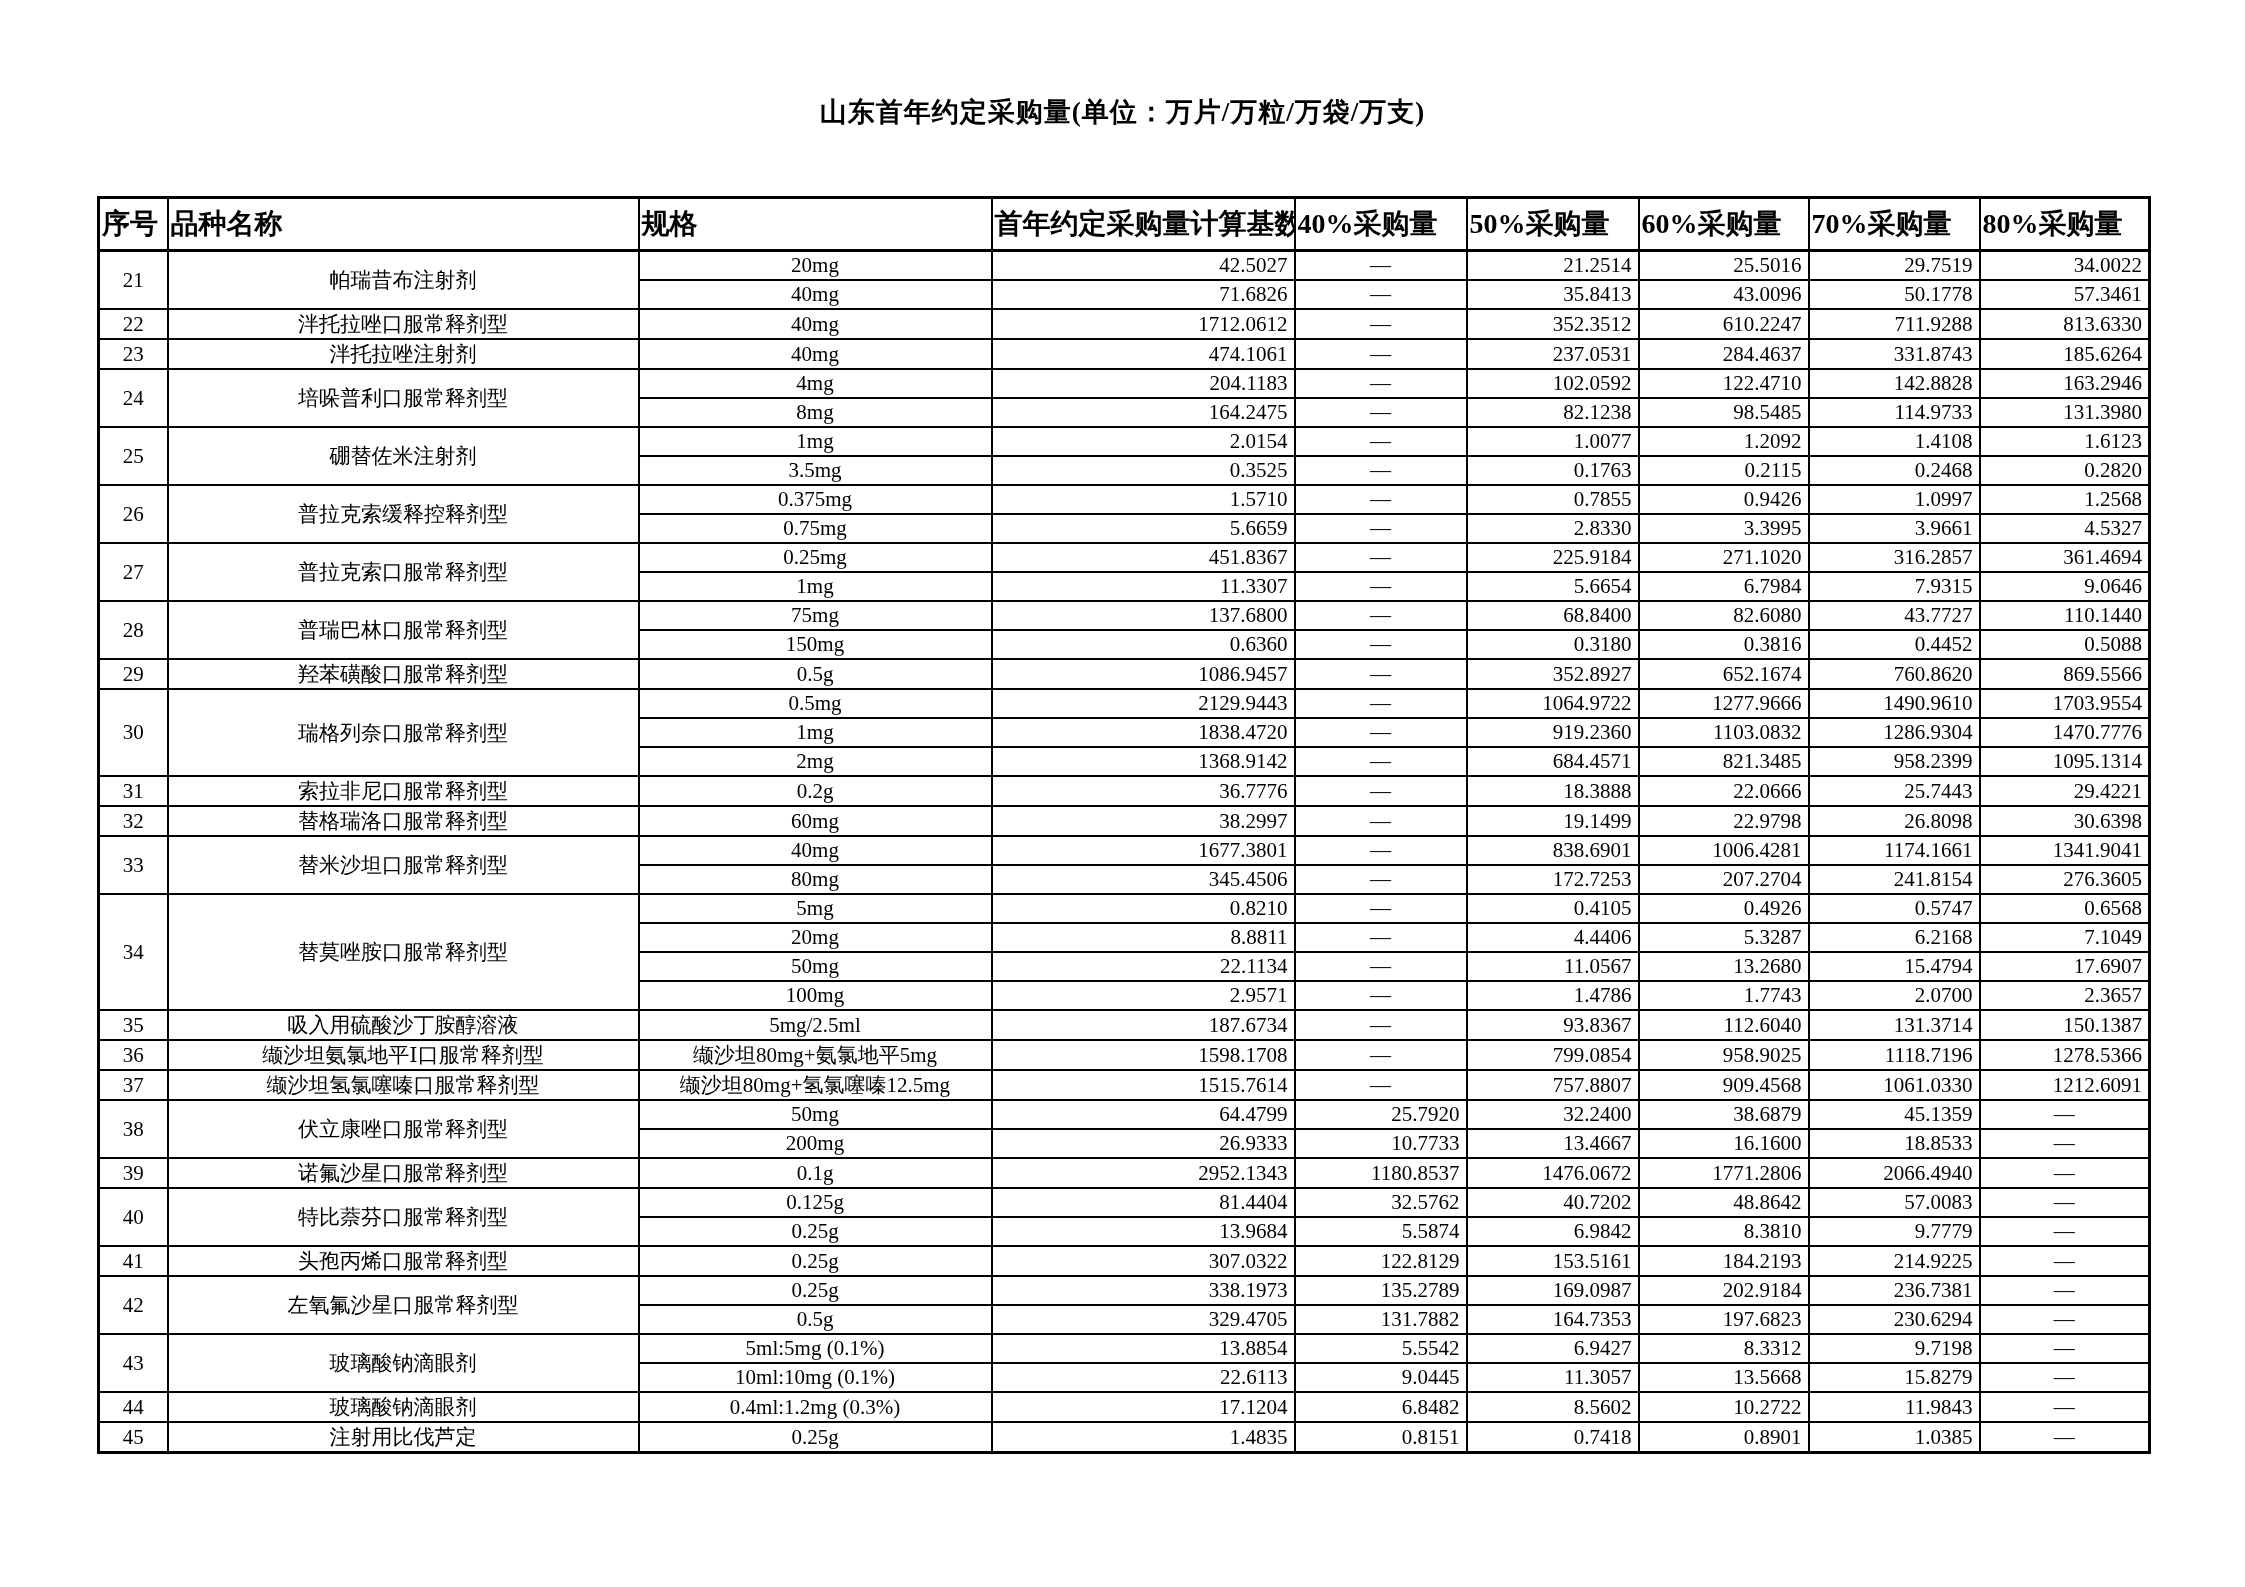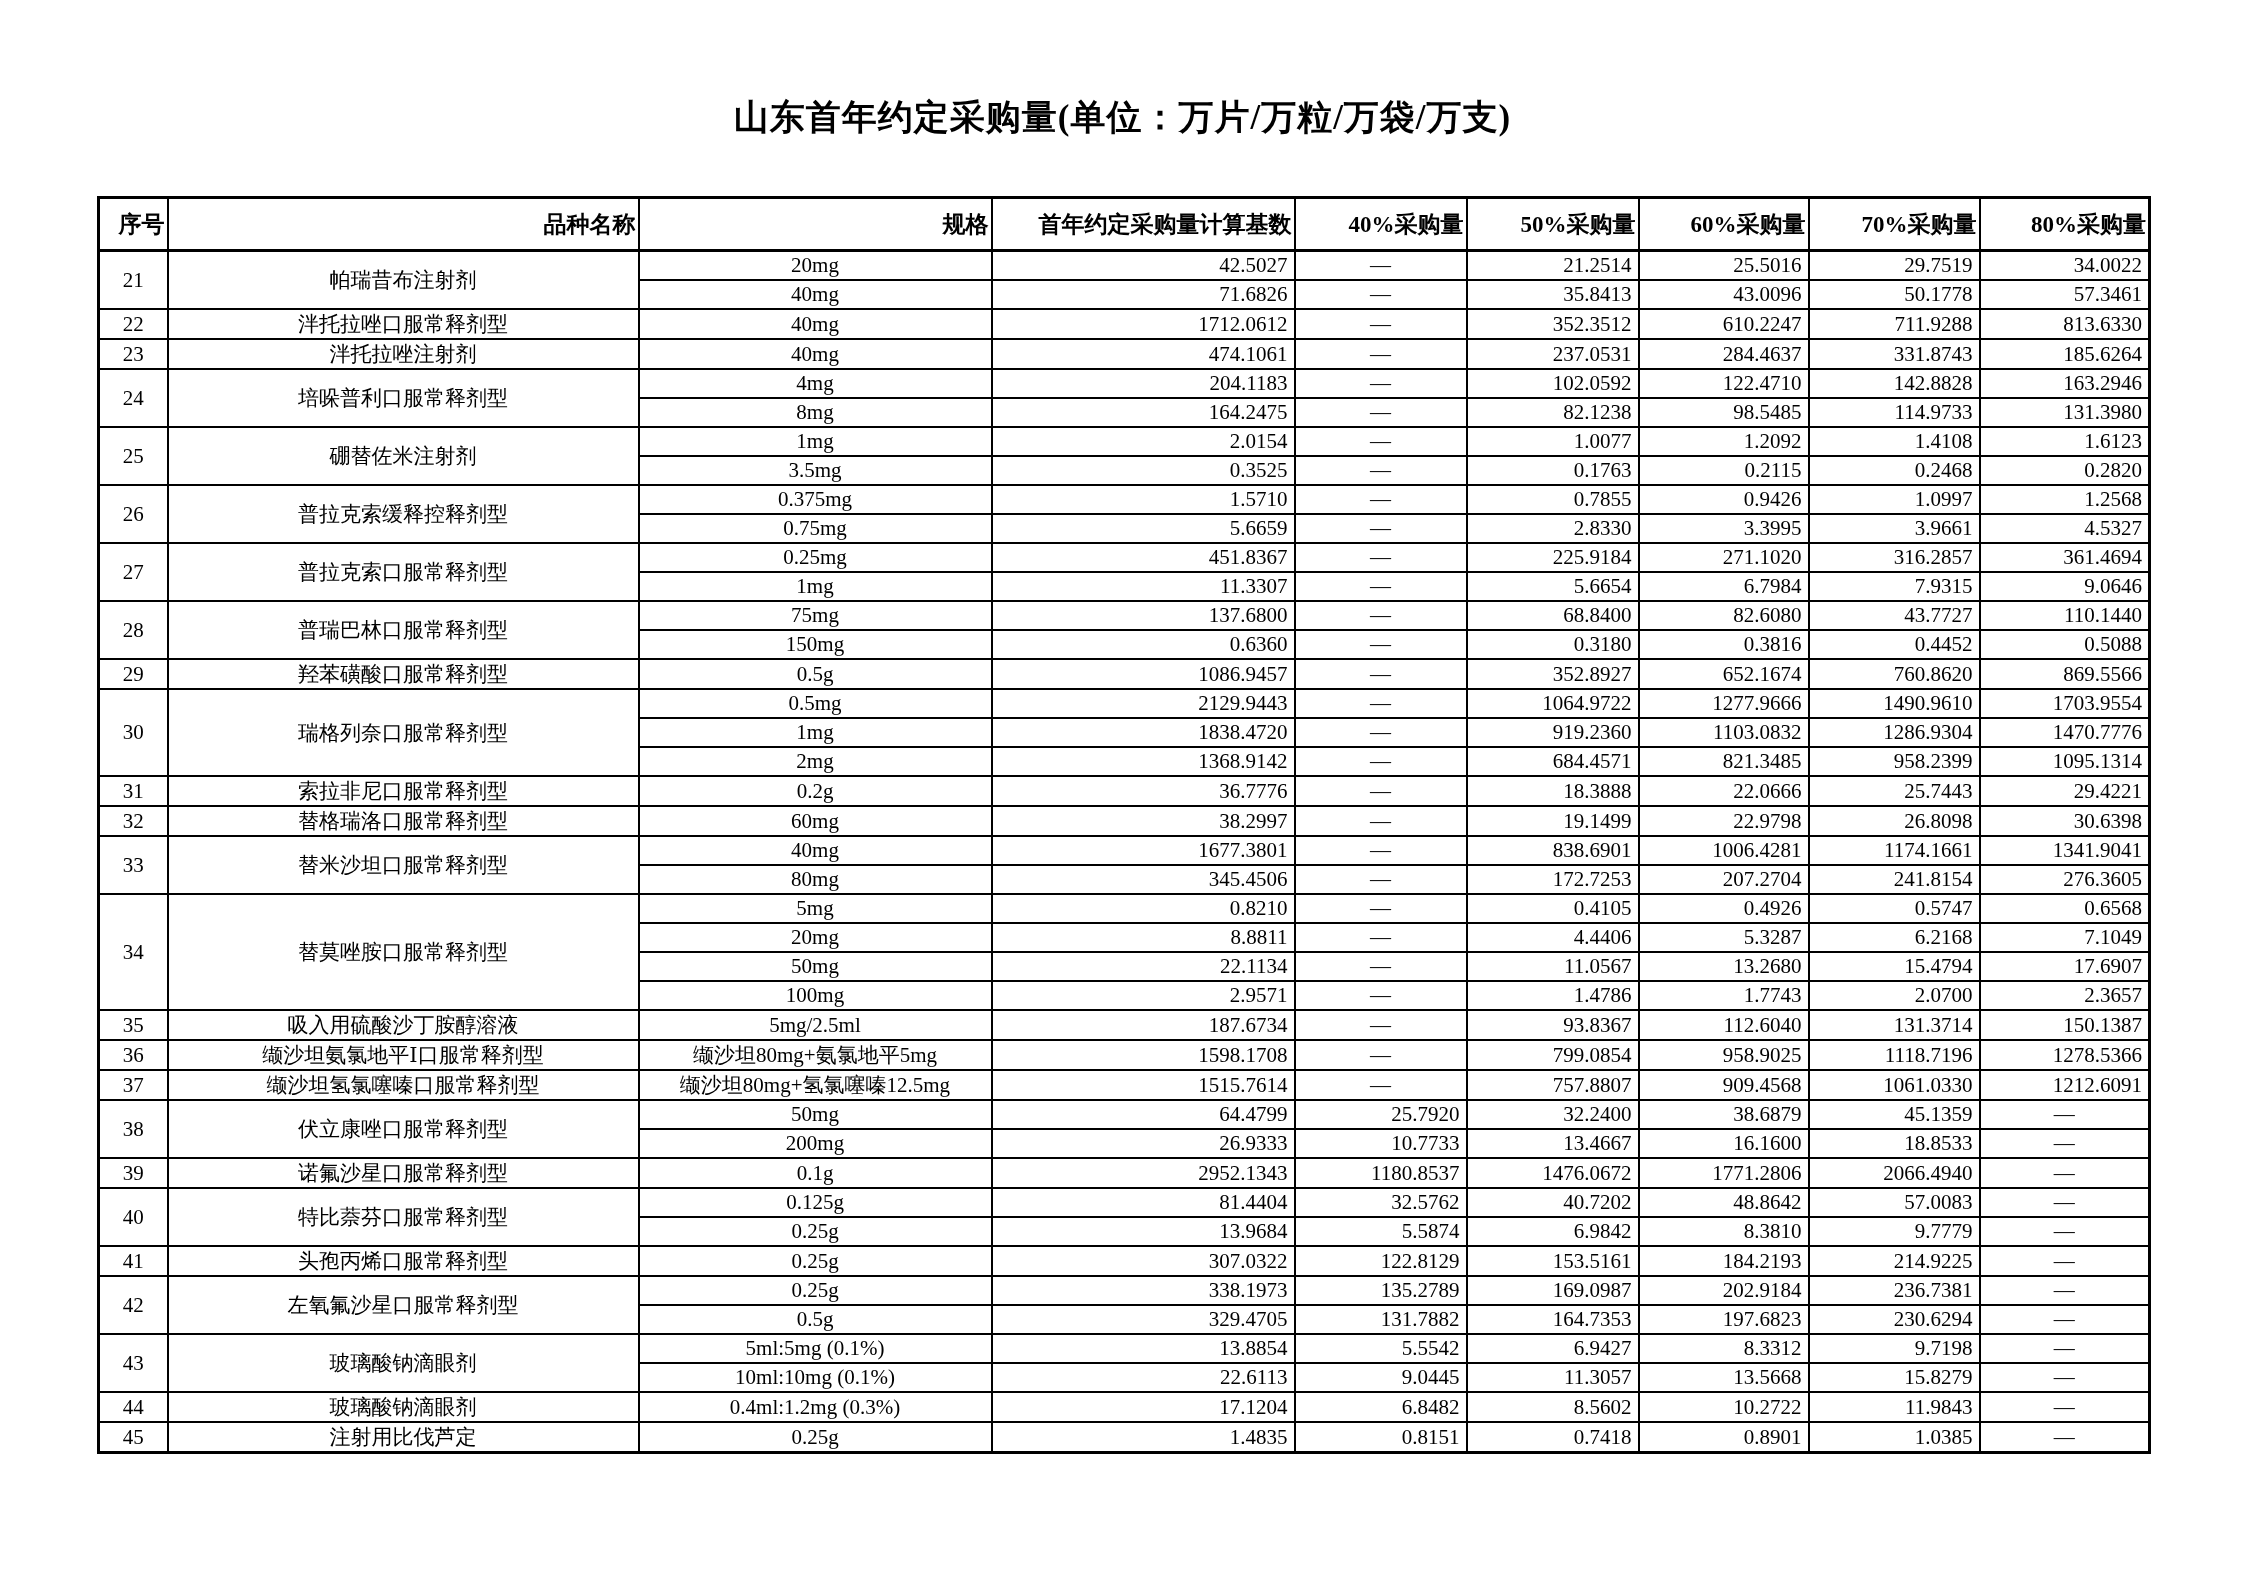--- a/index.html
+++ b/index.html
@@ -14,44 +14,44 @@
     overflow: hidden;
     font-family: "Liberation Serif", "DejaVu Serif", serif;
     color: #000;
   }
   .doc-title {
     position: absolute;
     left: 97px;
     top: 94px;
     width: 2051px;
     text-align: center;
-    font-size: 35px;
+    font-size: 27px;
     font-weight: bold;
     letter-spacing: 1px;
     white-space: nowrap;
   }
   table.proc {
     position: absolute;
     left: 97px;
     top: 196px;
     width: 2051px;
     border-collapse: collapse;
     table-layout: fixed;
     border: 3px solid #000;
   }
   table.proc th, table.proc td {
     border: 2px solid #000;
     overflow: hidden;
     white-space: nowrap;
   }
   table.proc thead th {
     height: 50px;
-    font-size: 23px;
+    font-size: 28px;
     font-weight: bold;
-    text-align: right;
+    text-align: left;
     border-bottom: 3px solid #000;
     padding: 0 2px;
   }
   table.proc tbody td {
     height: 27px;
     font-size: 21px;
     padding: 0 6px;
     vertical-align: middle;
   }
   td.ctr { text-align: center; }

